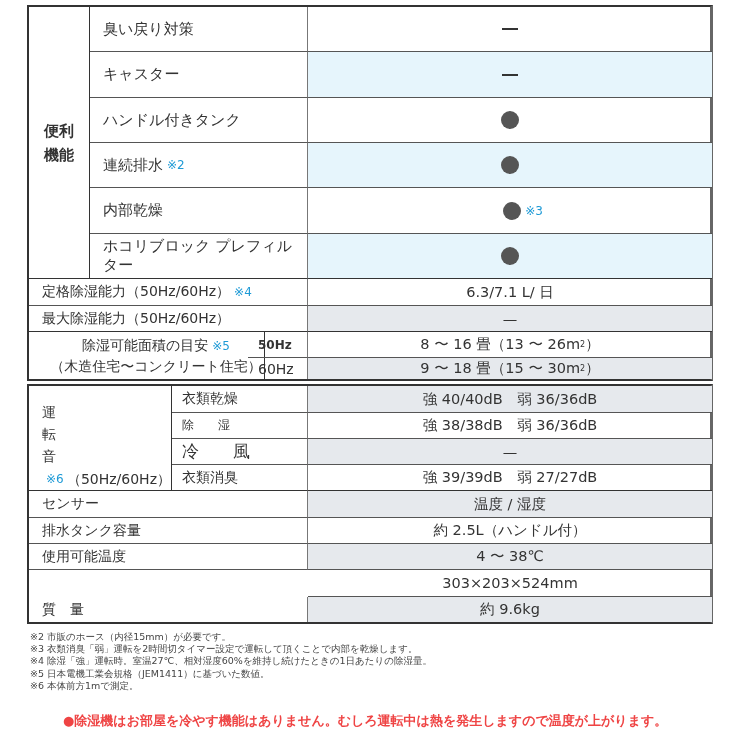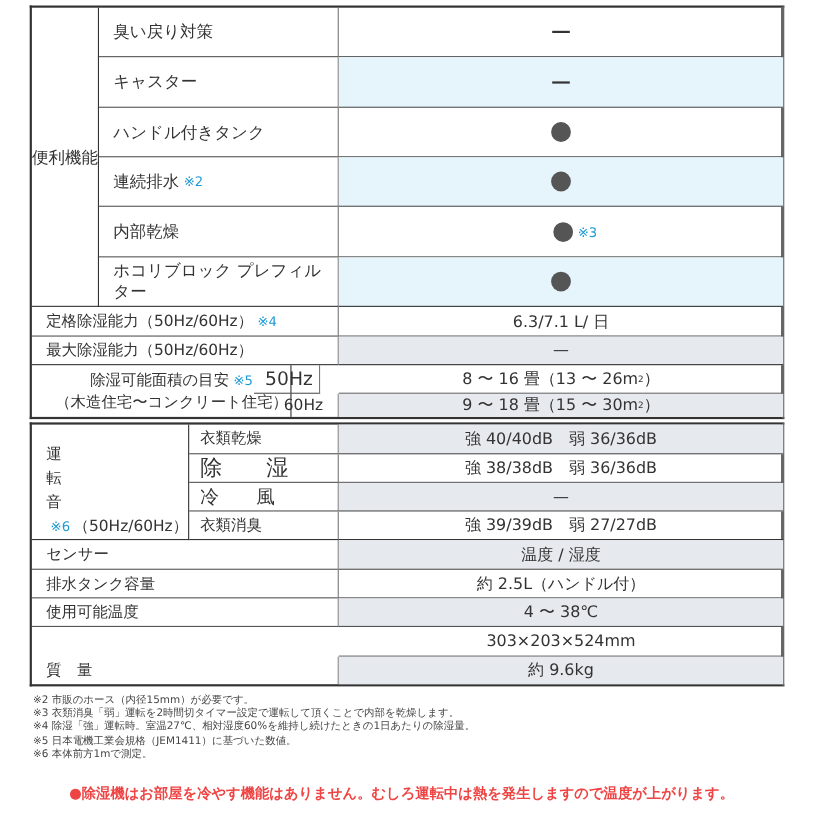--- a/index.html
+++ b/index.html
@@ -19,21 +19,21 @@
   .dash { display:inline-block; width:16px; height:2px; background:#333; }
   .footnotes { position:absolute; left:30px; top:631px; font-size:9.5px; color:#444; line-height:12.2px; }
   .warn { position:absolute; left:63px; top:712px; font-size:13px; font-weight:bold; color:#ef4444; white-space:nowrap; }
   sup { font-size:8px; }
 </style>
 </head>
 <body>
 
 <div class="tbl" style="top:5px;height:376px;">
 
-  <div class="cell lbl" style="left:0;top:0;width:61px;height:272px;border-right:1px solid #333;border-bottom:1px solid #333;align-items:center;justify-content:center;line-height:24px;">
+  <div class="cell lbl" style="left:0;top:0;width:61px;height:272px;border-right:1px solid #333;border-bottom:1px solid #333;align-items:center;justify-content:center;flex-direction:column;line-height:24px;font-weight:bold;">
     <span>便利</span>
     <span>機能</span>
   </div>
 
   <div class="cell lbl hl vl" style="left:61px;top:0;width:218px;height:45px;padding-left:13px;">
     <span>臭い戻り対策</span>
   </div>
   <div class="cell val hl" style="left:279px;top:0;width:404px;height:45px;">
     <span class="dash"></span>
   </div>
@@ -87,21 +87,21 @@
     <span>最大除湿能力（50Hz/60Hz）</span>
   </div>
   <div class="cell val grey" style="left:279px;top:299px;width:404px;height:26px;border-bottom:1px solid #333;">
     <span>—</span>
   </div>
 
   <div class="cell lbl" style="left:0;top:325px;width:236px;height:47px;padding-left:19px;flex-direction:column;align-items:center;justify-content:center;border-right:1px solid #333;font-size:14px;line-height:20px;">
     <div><span>除湿可能面積の目安</span><span class="note">※5</span></div>
     <div>（木造住宅〜コンクリート住宅）</div>
   </div>
-  <div class="cell lbl hl vl" style="left:202px;top:325px;width:60px;height:26px;padding-left:10px;font-size:17px;">
+  <div class="cell lbl hl vl" style="left:219px;top:325px;width:60px;height:26px;padding-left:10px;font-size:12px;font-weight:bold;">
     <span>50Hz</span>
   </div>
   <div class="cell val hl" style="left:279px;top:325px;width:404px;height:26px;">
     <span>8 〜 16 畳（13 〜 26m</span>
       <sup>2</sup>
       <span>）</span>
   </div>
   <div class="cell lbl vl" style="left:219px;top:351px;width:60px;height:21px;padding-left:10px;font-size:14px;">
     <span>60Hz</span>
   </div>
@@ -119,21 +119,21 @@
     <div>（50Hz/60Hz）</div>
   </div>
 
   <div class="cell lbl hl vl" style="left:143px;top:0;width:136px;height:27px;padding-left:10px;font-size:14px;">
       <span>衣類乾燥</span>
     </div>
   <div class="cell val hl grey" style="left:279px;top:0;width:404px;height:27px;">
       <span>強 40/40dB　弱 36/36dB</span>
     </div>
 
-  <div class="cell lbl hl vl" style="left:143px;top:27px;width:136px;height:26px;padding-left:10px;font-size:20px;">
+  <div class="cell lbl hl vl" style="left:143px;top:27px;width:136px;height:26px;padding-left:10px;font-size:12px;">
       <span>除　　湿</span>
     </div>
   <div class="cell val hl" style="left:279px;top:27px;width:404px;height:26px;">
       <span>強 38/38dB　弱 36/36dB</span>
     </div>
 
   <div class="cell lbl hl vl" style="left:143px;top:53px;width:136px;height:26px;padding-left:10px;font-size:17px;">
       <span>冷　　風</span>
     </div>
   <div class="cell val hl grey" style="left:279px;top:53px;width:404px;height:26px;">

